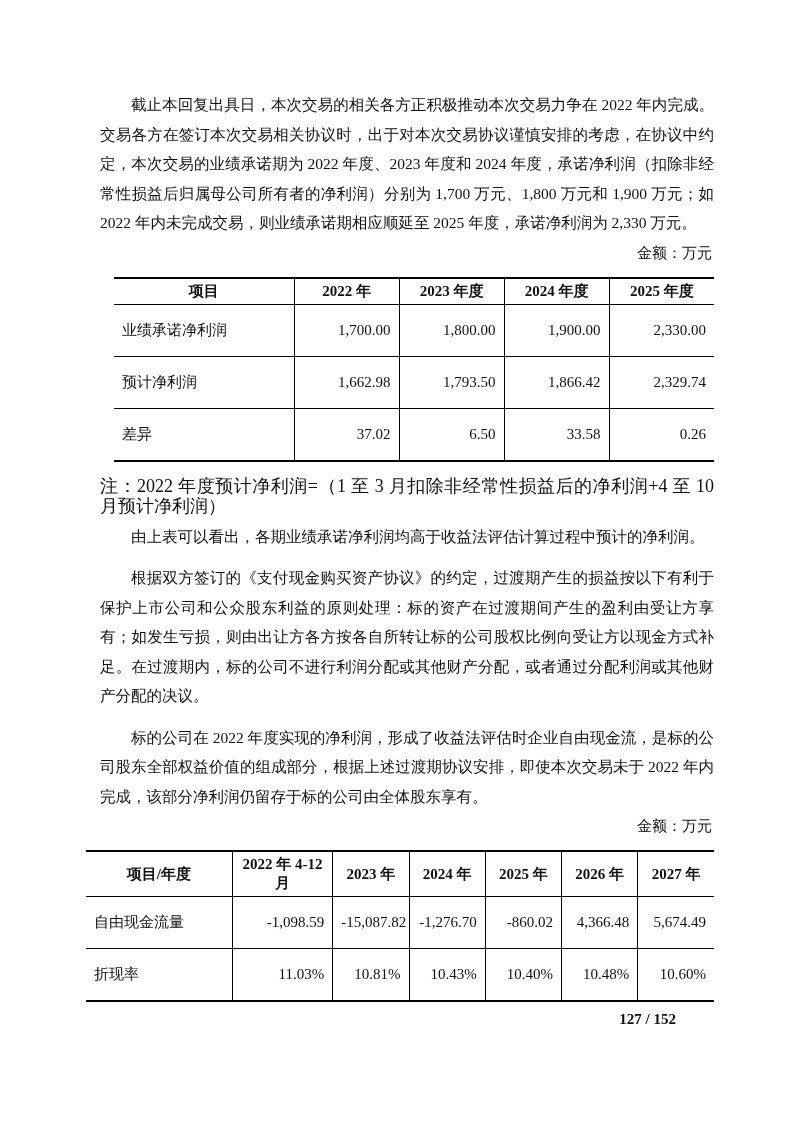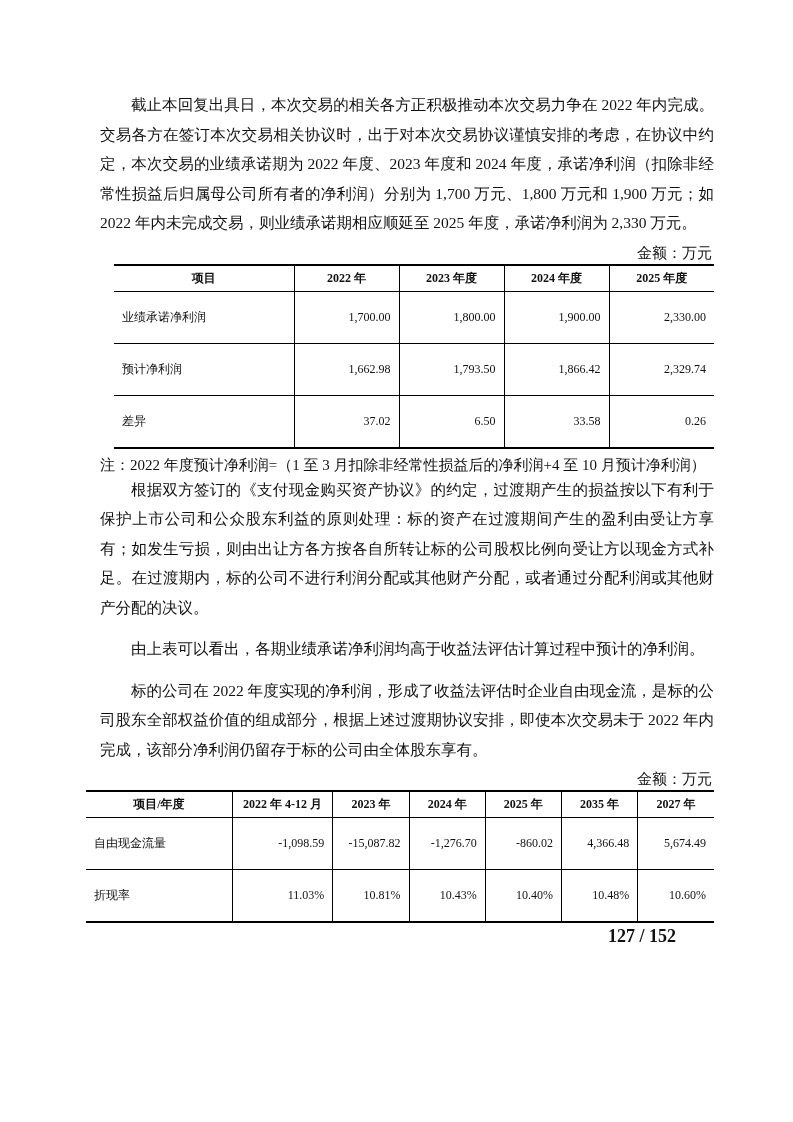--- a/index.html
+++ b/index.html
@@ -32,24 +32,24 @@
   .para + .para, .sp-12 { margin-top: 12px; }
   .unit-label {
     font-size: 15px;
     line-height: 18px;
     text-align: right;
     margin-top: 6px;
     padding-right: 2px;
   }
   table.data-table {
     border-collapse: collapse;
-    margin-top: 2px;
+    margin-top: 15px;
     border-top: 2.5px solid #000;
     border-bottom: 2.5px solid #000;
-    font-size: 12px;
+    font-size: 15px;
     table-layout: fixed;
   }
   table.t1 {
     width: calc(100% - 14px);
     margin-left: 14px;
   }
   table.t2 {
     width: calc(100% + 14px);
     margin-left: -14px;
   }
@@ -64,30 +64,30 @@
     padding: 16px 8px;
     line-height: 19px;
     border-bottom: 1px solid #000;
   }
   table.data-table tbody tr:last-child td { border-bottom: none; }
   table.data-table th + th,
   table.data-table td + td { border-left: 1.3px solid #000; }
   td.lbl { text-align: left; }
   td.num { text-align: right; }
   .table-note {
-    font-size: 15px;
+    font-size: 18px;
     line-height: 20px;
-    margin-top: 6px;
+    margin-top: 14px;
     text-align: justify;
     word-break: break-all;
   }
   .after-note { margin-top: 6px; }
   .footer-pageno {
-    margin-top: 3px;
-    font-size: 18px;
+    margin-top: 9px;
+    font-size: 15px;
     font-weight: bold;
     text-align: right;
     padding-right: 38px;
   }
 </style>
 </head>
 <body>
 
 <div class="page">
 
@@ -133,23 +133,23 @@
         <td class="num">37.02</td>
         <td class="num">6.50</td>
         <td class="num">33.58</td>
         <td class="num">0.26</td>
       </tr>
     </tbody>
   </table>
 
   <div class="table-note">注：2022 年度预计净利润=（1 至 3 月扣除非经常性损益后的净利润+4 至 10 月预计净利润）</div>
 
+  <p class="para after-note">由上表可以看出，各期业绩承诺净利润均高于收益法评估计算过程中预计的净利润。</p>
+
   <p class="para">根据双方签订的《支付现金购买资产协议》的约定，过渡期产生的损益按以下有利于保护上市公司和公众股东利益的原则处理：标的资产在过渡期间产生的盈利由受让方享有；如发生亏损，则由出让方各方按各自所转让标的公司股权比例向受让方以现金方式补足。在过渡期内，标的公司不进行利润分配或其他财产分配，或者通过分配利润或其他财产分配的决议。</p>
-
-  <p class="para after-note">由上表可以看出，各期业绩承诺净利润均高于收益法评估计算过程中预计的净利润。</p>
 
   <p class="para">标的公司在 2022 年度实现的净利润，形成了收益法评估时企业自由现金流，是标的公司股东全部权益价值的组成部分，根据上述过渡期协议安排，即使本次交易未于 2022 年内完成，该部分净利润仍留存于标的公司由全体股东享有。</p>
 
 
   <div class="unit-label">金额：万元</div>
 
   <table class="data-table t2">
     <colgroup>
       <col style="width:23.3%">
         <col style="width:16.0%">
@@ -159,21 +159,21 @@
         <col style="width:12.14%">
         <col style="width:12.14%">
     </colgroup>
     <thead>
       <tr>
         <th>项目/年度</th>
         <th>2022 年 4-12 月</th>
         <th>2023 年</th>
         <th>2024 年</th>
         <th>2025 年</th>
-        <th>2035 年</th>
+        <th>2026 年</th>
         <th>2027 年</th>
       </tr>
     </thead>
     <tbody>
       <tr>
         <td class="lbl">自由现金流量</td>
         <td class="num">-1,098.59</td>
         <td class="num">-15,087.82</td>
         <td class="num">-1,276.70</td>
         <td class="num">-860.02</td>

